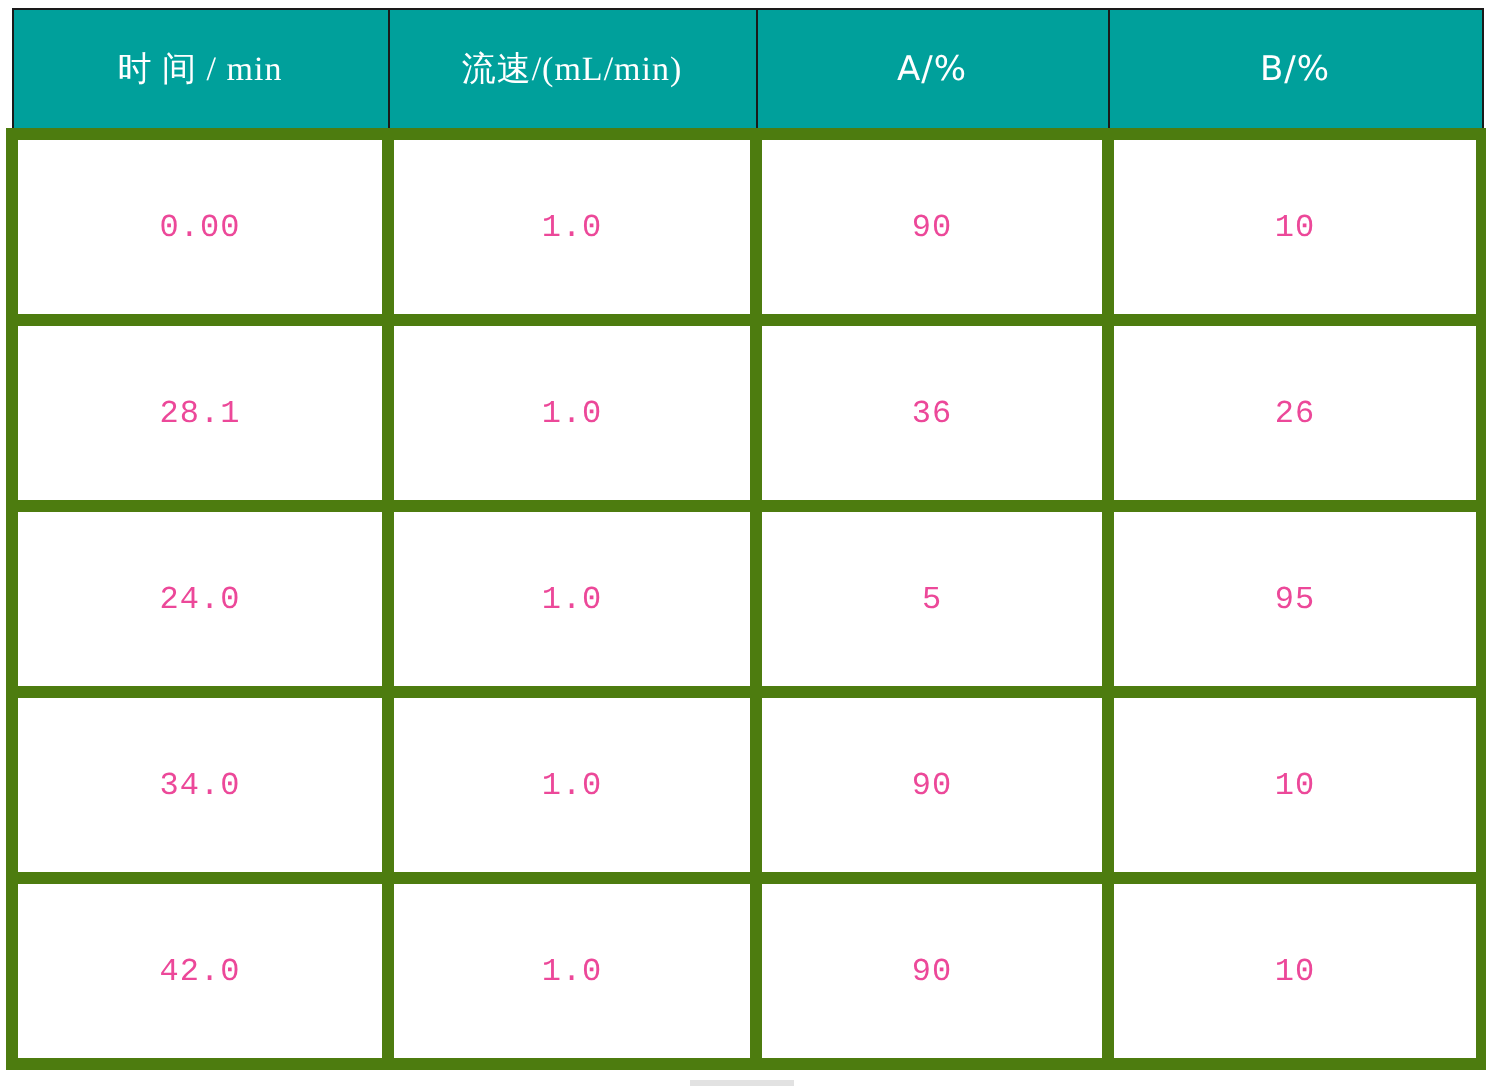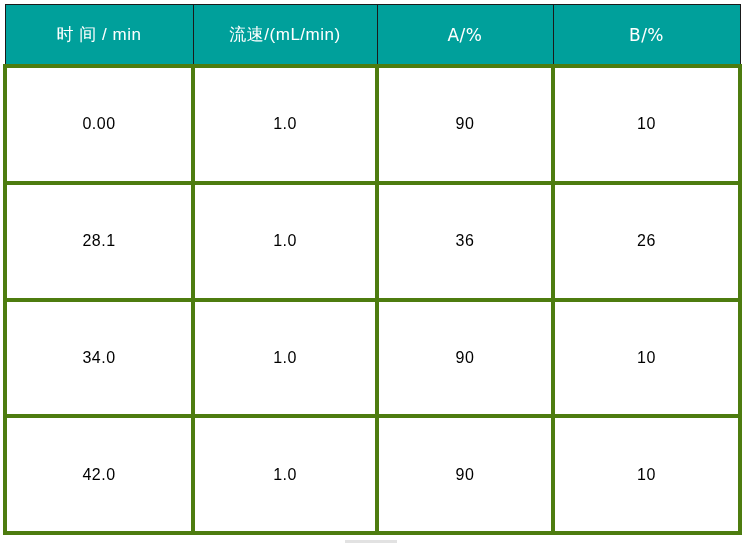--- a/index.html
+++ b/index.html
@@ -43,33 +43,33 @@
     height: 57px;
     font-weight: normal;
     font-size: 17px;
     letter-spacing: 0.5px;
     text-align: center;
     vertical-align: middle;
     font-family: "DejaVu Sans", "Liberation Sans", sans-serif;
   }
 
   tbody td {
-    border: 4px solid #4d7c0f;
+    border: 6px solid #4d7c0f;
     height: 59px;
     text-align: center;
     vertical-align: middle;
-    color: #000000;
+    color: #ec4899;
     font-size: 16px;
     letter-spacing: 0.5px;
     background: #ffffff;
-    font-family: Liberation Sans, sans-serif;
+    font-family: Liberation Mono, monospace;
   }
 
   .hdr-cjk {
-    font-family: Liberation Sans, sans-serif;
+    font-family: Liberation Serif, serif;
   }
 
   .bottom-artifact {
     position: absolute;
     left: 345px;
     top: 540px;
     width: 52px;
     height: 3px;
     background: #d8d8d8;
     opacity: 0.75;
@@ -101,20 +101,26 @@
         <td>90</td>
         <td>10</td>
       </tr>
       <tr>
         <td>28.1</td>
         <td>1.0</td>
         <td>36</td>
         <td>26</td>
       </tr>
       <tr>
+        <td>24.0</td>
+        <td>1.0</td>
+        <td>5</td>
+        <td>95</td>
+      </tr>
+      <tr>
         <td>34.0</td>
         <td>1.0</td>
         <td>90</td>
         <td>10</td>
       </tr>
       <tr>
         <td>42.0</td>
         <td>1.0</td>
         <td>90</td>
         <td>10</td>

